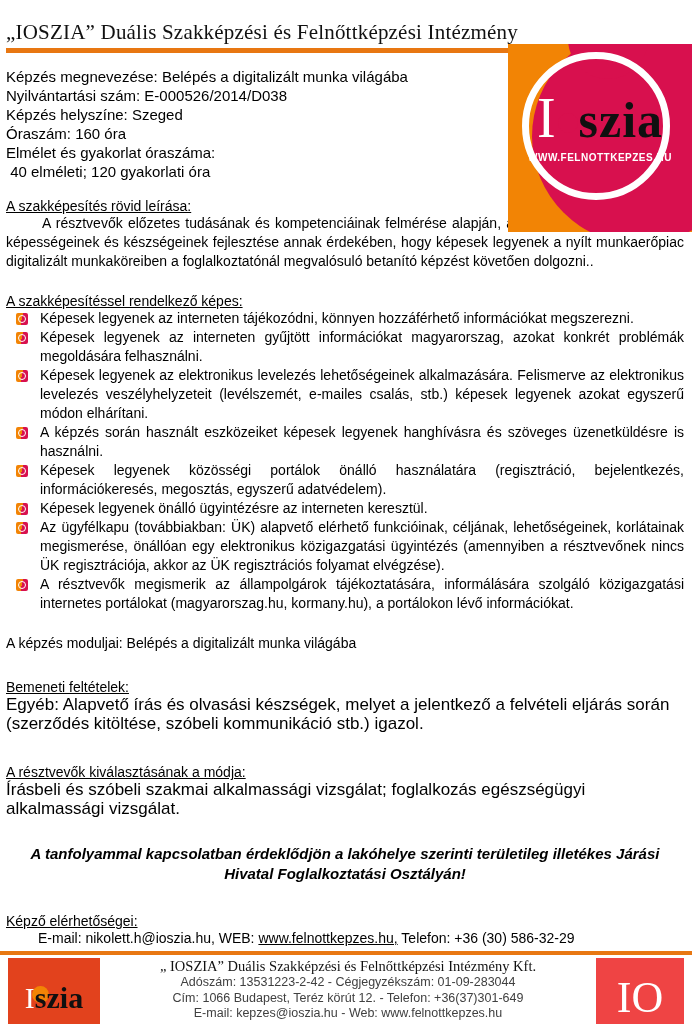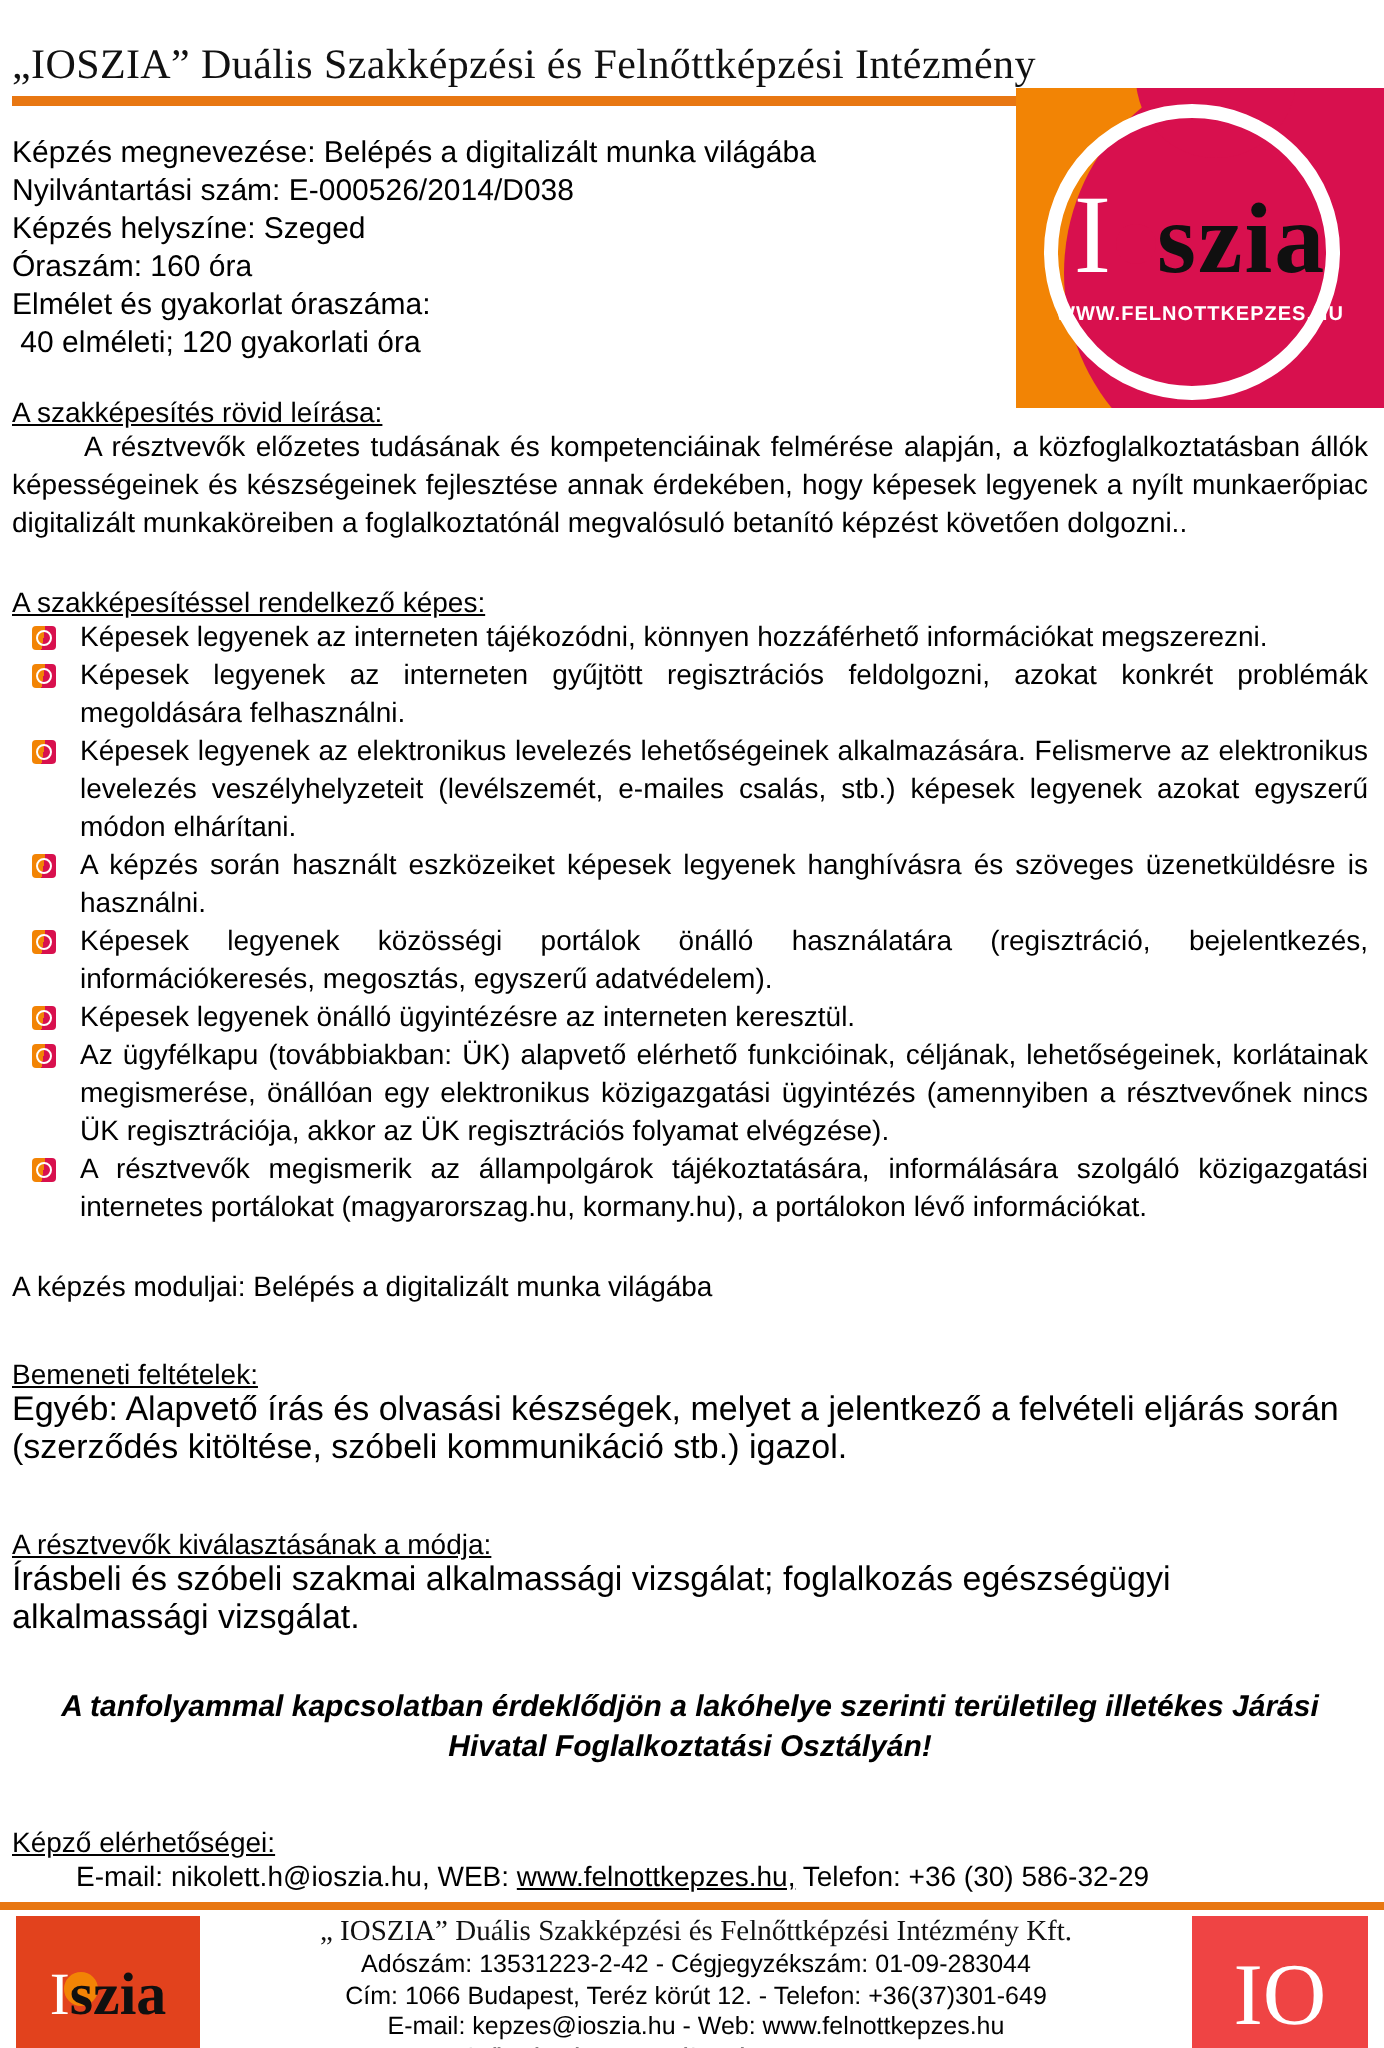--- a/index.html
+++ b/index.html
@@ -6,21 +6,21 @@
   html,body { background:#ffffff; }
   body { font-family:"Liberation Sans", sans-serif; color:#000; }
   .page { position:relative; width:692px; height:1024px; background:#fff; overflow:hidden; margin:16px auto; }
 
   
   .header { padding:4px 8px 0 6px; }
   .header-title { font-family:"Liberation Serif", serif; font-size:21px; color:#111; letter-spacing:0.2px; }
   .header-rule { margin-top:3px; width:506px; height:5px; background:#E87712; }
 
   
-  .logo-top { position:absolute; top:28px; right:0; width:184px; height:160px; background:#F28405; overflow:hidden; }
+  .logo-top { position:absolute; top:28px; right:0; width:184px; height:188px; background:#F28405; overflow:hidden; }
   .lg-pink-big { position:absolute; right:-55px; top:-15px; width:215px; height:215px; border-radius:50%; background:#D8104E; }
   .lg-pink-top { position:absolute; left:60px; top:-45px; width:80px; height:80px; border-radius:50%; background:#D8104E; }
   .lg-ring { position:absolute; left:14px; top:8px; width:148px; height:148px; border:7px solid #fff; border-radius:50%; }
   .lg-text { position:absolute; left:0; right:0; top:42px; text-align:center; font-family:"Liberation Serif", serif; }
   .lg-i { color:#fff; font-size:56px; }
   .lg-dot { display:inline-block; width:20px; height:20px; border-radius:50%; background:#D8104E; margin:0 1px 4px 2px; }
   .lg-szia { color:#101010; font-size:50px; font-weight:bold; letter-spacing:1px; }
   .lg-url { position:absolute; left:0; right:0; top:108px; text-align:center; color:#fff; font-size:10px; font-weight:bold; letter-spacing:0.5px; }
 
   
@@ -55,21 +55,21 @@
 
   
   .footer { position:absolute; left:0; right:0; bottom:0; height:89px; border-top:4px solid #E87712; background:#fff; display:flex; align-items:center; }
   .logo-footer-left { margin-left:8px; width:92px; height:79px; background:#E2421D; display:flex; align-items:center; justify-content:center; font-family:"Liberation Serif", serif; font-size:30px; }
   .fl-i { color:#fff; }
   .fl-szia { color:#101010; position:relative; font-weight:bold; }
   .fl-szia::before { content:""; position:absolute; left:-3px; top:5px; width:17px; height:17px; border-radius:50%; background:#F28405; z-index:0; }
   .fl-szia span { position:relative; z-index:1; }
   .footer-center { flex:1; text-align:center; padding:0 4px; }
   .footer-company { font-family:"Liberation Serif", serif; font-size:14.5px; color:#111; }
-  .footer-line { font-size:12.5px; line-height:15.5px; color:#000000; }
+  .footer-line { font-size:12.5px; line-height:15.5px; color:#404040; }
   .logo-footer-right { margin-right:8px; width:88px; height:79px; background:#ef4444; color:#fff; display:flex; align-items:center; justify-content:center; font-family:"Liberation Serif", serif; font-size:44px; }
 </style>
 </head>
 <body>
 
 <div class="page">
 
   <div class="header">
     <div class="header-title">„IOSZIA” Duális Szakképzési és Felnőttképzési Intézmény</div>
     <div class="header-rule"></div>
@@ -99,21 +99,21 @@
       <div class="section-heading">A szakképesítés rövid leírása:</div>
       <div class="para">A résztvevők előzetes tudásának és kompetenciáinak felmérése alapján, a közfoglalkoztatásban állók képességeinek és készségeinek fejlesztése annak érdekében, hogy képesek legyenek a nyílt munkaerőpiac digitalizált munkaköreiben a foglalkoztatónál megvalósuló betanító képzést követően dolgozni..</div>
     </div>
 
     <div class="sec-comp">
       <div class="section-heading">A szakképesítéssel rendelkező képes:</div>
       <ul class="bullet-list">
 
           <li><span class="bullet-icon"></span><span>Képesek legyenek az interneten tájékozódni, könnyen hozzáférhető információkat megszerezni.</span></li>
 
-          <li><span class="bullet-icon"></span><span>Képesek legyenek az interneten gyűjtött regisztrációs feldolgozni, azokat konkrét problémák megoldására felhasználni.</span></li>
+          <li><span class="bullet-icon"></span><span>Képesek legyenek az interneten gyűjtött információkat magyarorszag, azokat konkrét problémák megoldására felhasználni.</span></li>
 
           <li><span class="bullet-icon"></span><span>Képesek legyenek az elektronikus levelezés lehetőségeinek alkalmazására. Felismerve az elektronikus levelezés veszélyhelyzeteit (levélszemét, e-mailes csalás, stb.) képesek legyenek azokat egyszerű módon elhárítani.</span></li>
 
           <li><span class="bullet-icon"></span><span>A képzés során használt eszközeiket képesek legyenek hanghívásra és szöveges üzenetküldésre is használni.</span></li>
 
           <li><span class="bullet-icon"></span><span>Képesek legyenek közösségi portálok önálló használatára (regisztráció, bejelentkezés, információkeresés, megosztás, egyszerű adatvédelem).</span></li>
 
           <li><span class="bullet-icon"></span><span>Képesek legyenek önálló ügyintézésre az interneten keresztül.</span></li>
 
           <li><span class="bullet-icon"></span><span>Az ügyfélkapu (továbbiakban: ÜK) alapvető elérhető funkcióinak, céljának, lehetőségeinek, korlátainak megismerése, önállóan egy elektronikus közigazgatási ügyintézés (amennyiben a résztvevőnek nincs ÜK regisztrációja, akkor az ÜK regisztrációs folyamat elvégzése).</span></li>

